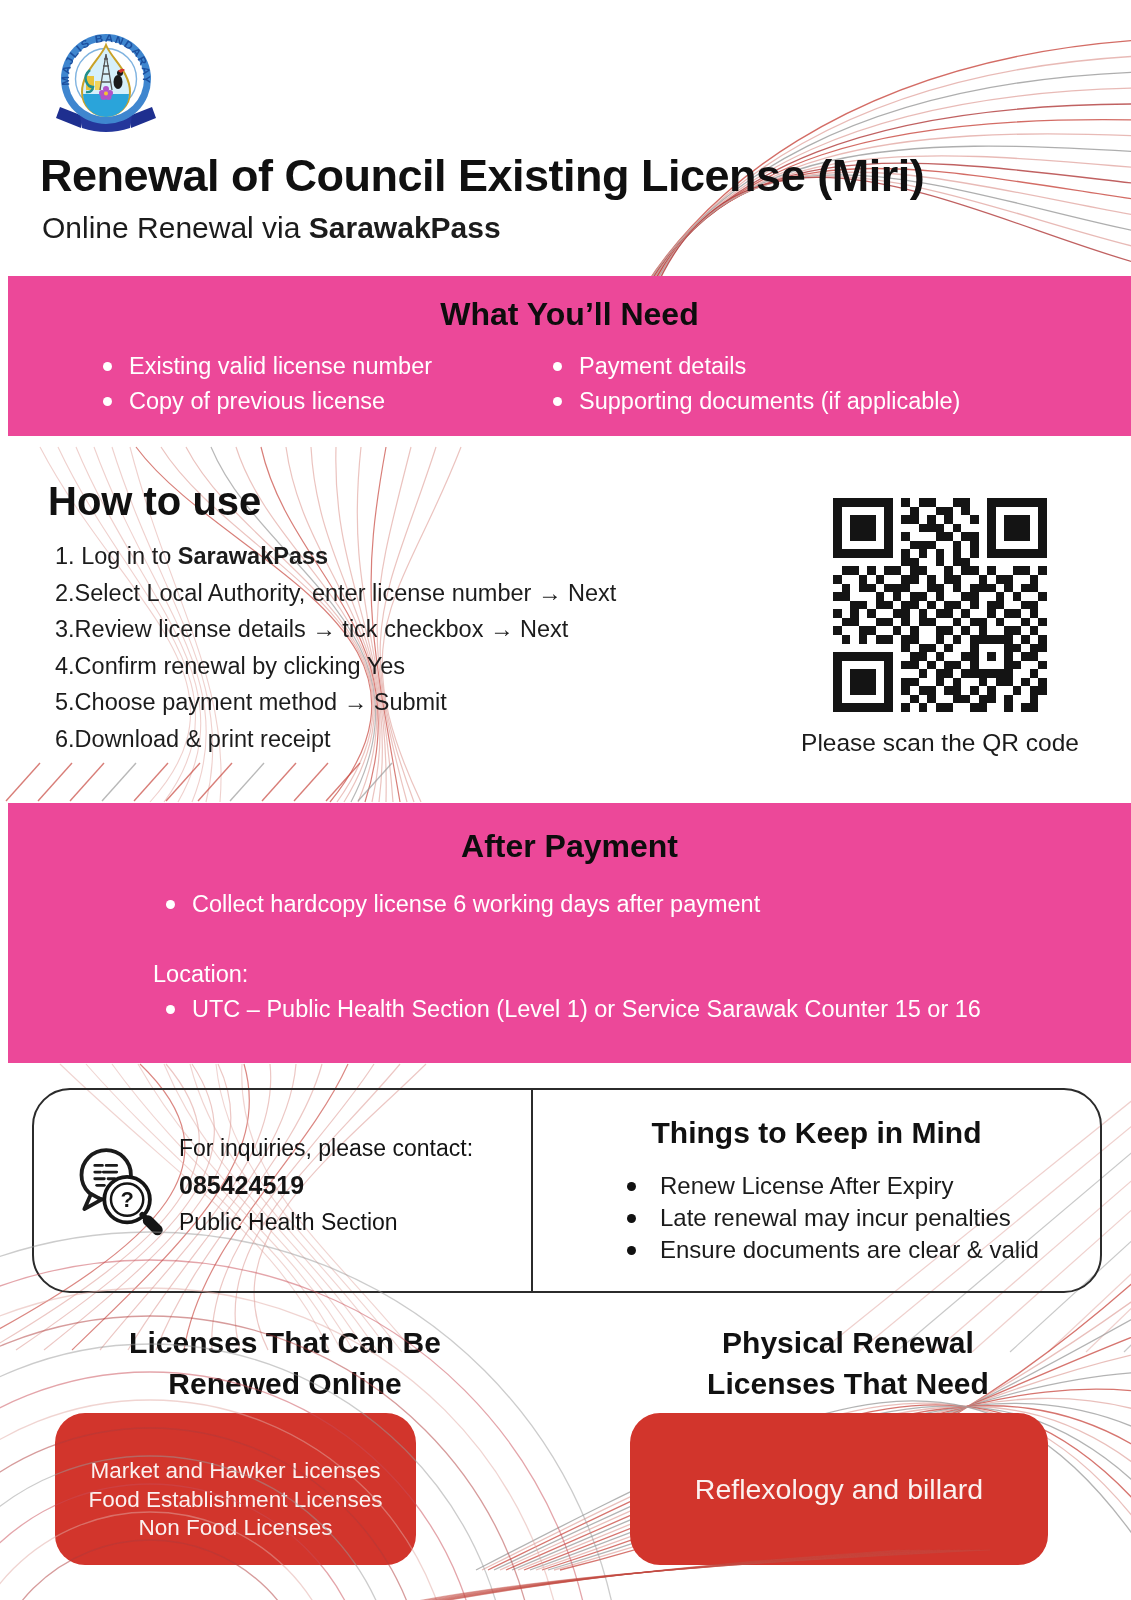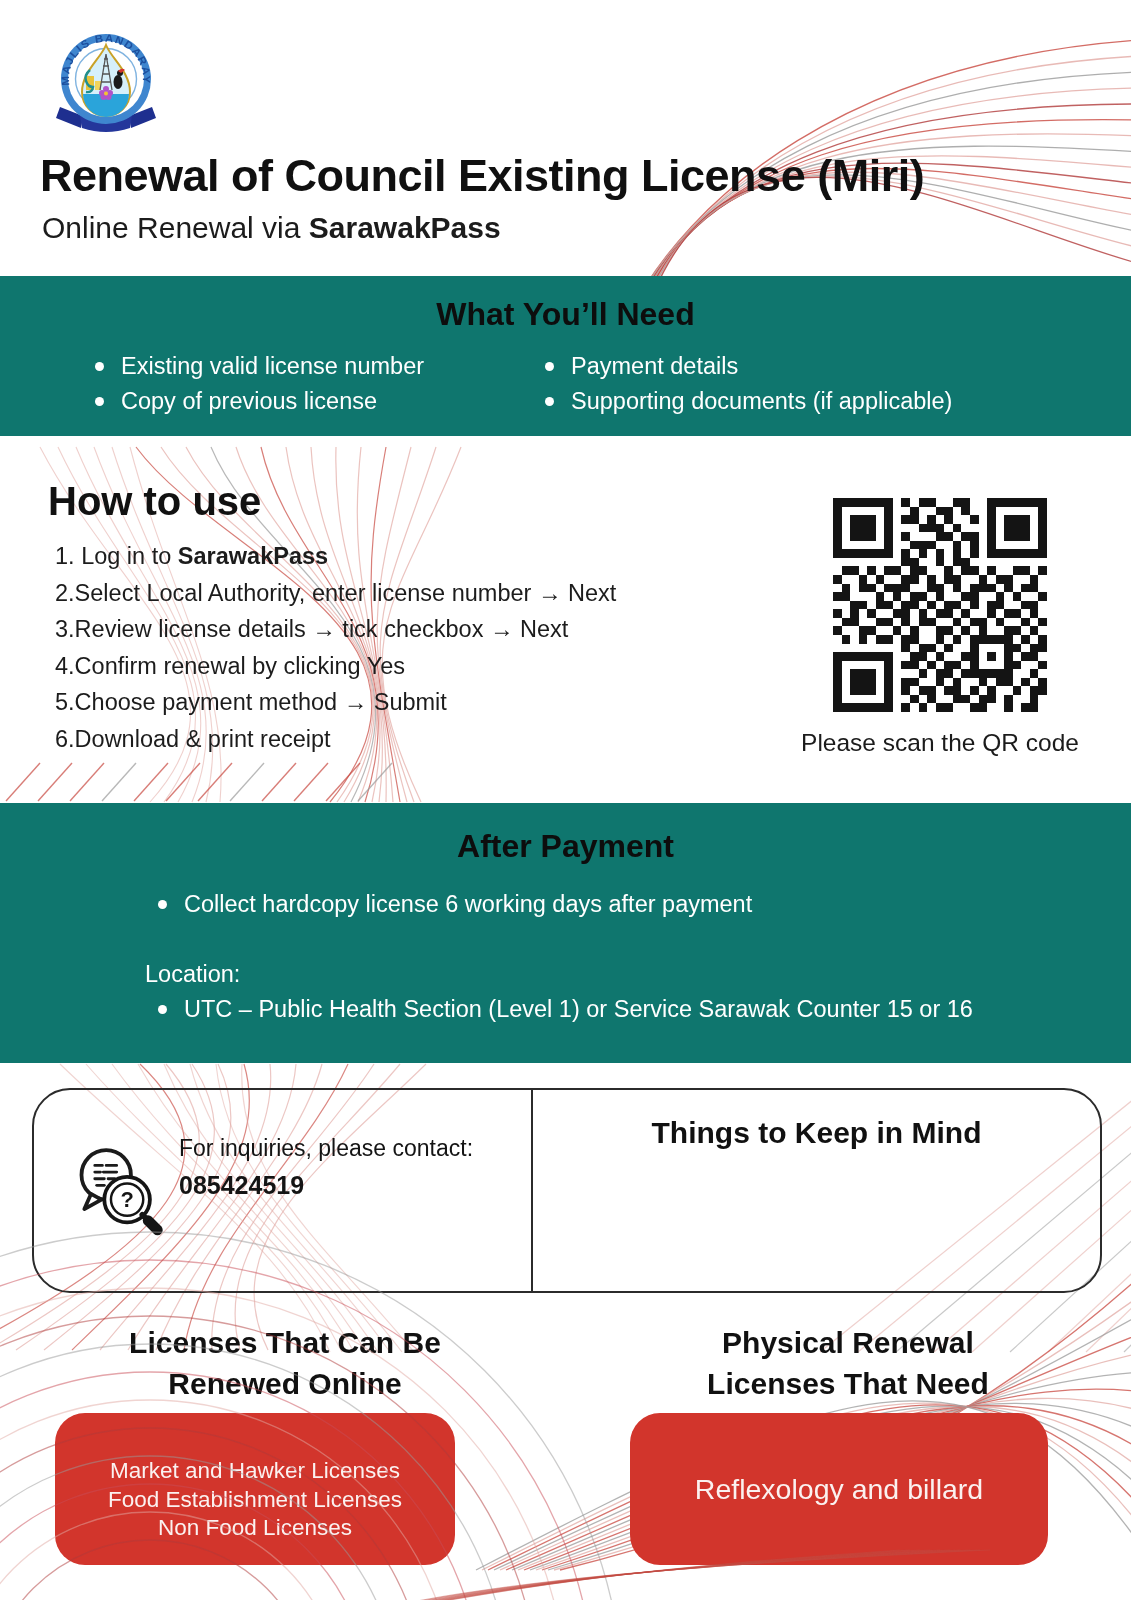--- a/index.html
+++ b/index.html
@@ -8,21 +8,21 @@
     font-family:"Liberation Sans","DejaVu Sans",sans-serif;color:#1a1a1a;
   }
   #deco-bg,#deco-fg{position:absolute;left:0;top:0;width:1131px;height:1600px;pointer-events:none;}
   #deco-bg{z-index:0;}
   #deco-fg{z-index:4;}
   .logo{position:absolute;left:50px;top:30px;width:112px;height:105px;z-index:2;}
   h1.title{position:absolute;left:40px;top:150px;width:1070px;margin:0;font-size:45px;line-height:52px;
     font-weight:800;letter-spacing:-0.5px;color:#101010;z-index:2;}
   .subtitle{position:absolute;left:42px;top:208px;margin:0;font-size:30px;line-height:40px;color:#1c1c1c;z-index:2;}
   .subtitle b{font-weight:700;}
-  .band{position:absolute;left:0;right:0;background:#0f766e;z-index:3;color:#fff;}
+  .band{position:absolute;left:8px;right:0;background:#ec4899;z-index:3;color:#fff;}
   .band1{top:276px;height:160px;}
   .band2{top:803px;height:260px;}
   .band h2{margin:0;text-align:center;color:#0d0d0d;font-weight:800;font-size:32px;}
   .band1 h2{padding-top:20px;}
   .band2 h2{padding-top:25px;}
   .band1 ul{position:absolute;margin:0;padding:0;list-style:none;font-size:23.5px;}
   .band1 ul.leftcol{left:95px;top:73px;}
   .band1 ul.rightcol{left:545px;top:73px;}
   .bullet-row{display:flex;align-items:center;height:35px;}
   .dot{width:9px;height:9px;border-radius:50%;background:#fff;margin-right:17px;flex:none;}
@@ -50,21 +50,21 @@
   .mind h3{margin:26px 0 0;text-align:center;font-size:30px;font-weight:800;color:#111;}
   .mind ul{margin:20px 0 0 94px;padding:0;list-style:none;font-size:24px;color:#1b1b1b;}
   .mind .bullet-row{height:32px;}
   .mind .dot{background:#111;margin-right:24px;}
   .bh{position:absolute;top:1322px;width:460px;text-align:center;font-size:30px;font-weight:800;
     color:#111;line-height:41px;z-index:2;}
   .bh-left{left:55px;}
   .bh-right{left:618px;}
   .redbox{position:absolute;top:1413px;background:#d2352c;border-radius:30px;color:#fbf1f0;z-index:3;
     display:flex;flex-direction:column;align-items:center;justify-content:center;text-align:center;}
-  .rb-left{left:55px;width:400px;height:152px;font-size:22.5px;line-height:28.5px;padding-top:22px;box-sizing:border-box;}
+  .rb-left{left:55px;width:361px;height:152px;font-size:22.5px;line-height:28.5px;padding-top:22px;box-sizing:border-box;}
   .rb-right{left:630px;width:418px;height:152px;font-size:28.5px;}
 </style>
 </head>
 <body>
 
 <div class="page">
 
   <svg id="deco-bg">
       <path d="M 626 320 C 688 195, 850 60, 1140 40" stroke="#c8473f" fill="none" stroke-width="1.3" opacity="0.8"></path>
       <path d="M 628 318 C 692 187, 858 71, 1140 56" stroke="#e2a9a4" fill="none" stroke-width="1.3" opacity="0.8"></path>
@@ -886,24 +886,39 @@
         </g>
         <circle cx="58" cy="58" r="24" fill="#fff" stroke="#151515" stroke-width="4"></circle>
         <circle cx="58" cy="58" r="17" fill="none" stroke="#151515" stroke-width="2.6"></circle>
         <text x="58" y="66" text-anchor="middle" font-size="23" font-weight="700" fill="#151515">?</text>
         <path d="M74,74 L80,80" stroke="#151515" stroke-width="6" stroke-linecap="round"></path>
         <path d="M80,80 L90,90" stroke="#151515" stroke-width="11" stroke-linecap="round"></path>
       </svg>
       <div class="ctext">
         <div>For inquiries, please contact:</div>
         <div class="phone">085424519</div>
+        <div>Public Health Section</div>
       </div>
     </div>
     <div class="mind">
       <h3>Things to Keep in Mind</h3>
+      <ul>
+          <li class="bullet-row">
+            <span class="dot"></span>
+            <span>Renew License After Expiry</span>
+          </li>
+          <li class="bullet-row">
+            <span class="dot"></span>
+            <span>Late renewal may incur penalties</span>
+          </li>
+          <li class="bullet-row">
+            <span class="dot"></span>
+            <span>Ensure documents are clear &amp; valid</span>
+          </li>
+        </ul>
     </div>
   </section>
 
   <div class="bh bh-left">
     <div>Licenses That Can Be</div>
     <div>Renewed Online</div>
   </div>
   <div class="bh bh-right">
     <div>Physical Renewal</div>
     <div>Licenses That Need</div>

